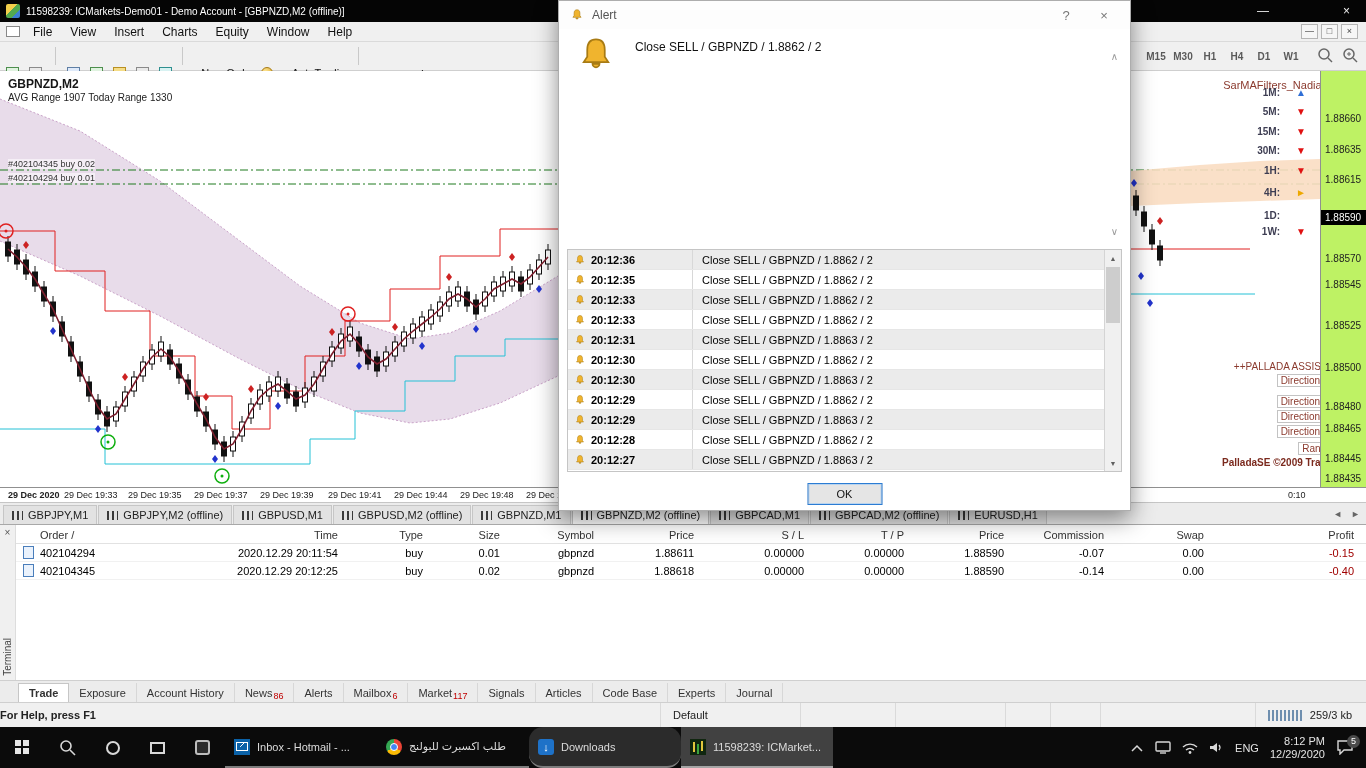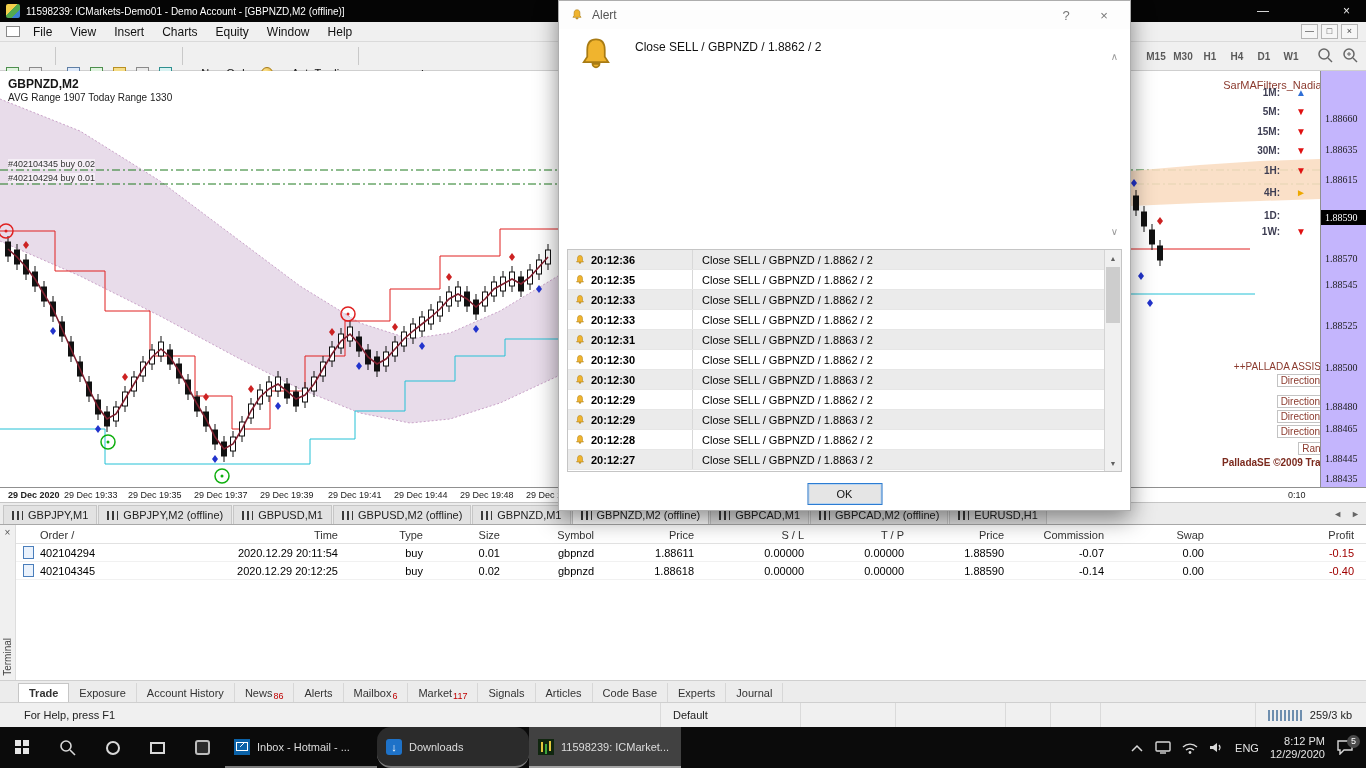--- a/index.html
+++ b/index.html
@@ -57,21 +57,21 @@
   .sig{position:absolute;display:flex;align-items:center;width:80px;height:13px;}
   .sig .lbl{width:42px;text-align:right;font-size:10px;font-weight:bold;color:#3d3d52;}
   .sig .arr{margin-left:16px;font-size:10px;line-height:10px;}
   .g-up::after{content:"▲";color:#2f6fd6;}
   .g-down::after{content:"▼";color:#e01010;}
   .g-rightarr::after{content:"►";color:#eda800;}
   .pallada{position:absolute;right:8px;top:288px;text-align:right;font-size:10px;color:#8b3a2e;}
   .pallada .row{margin-top:2px;}
   .pbox{display:inline-block;border:1px solid #c3c3c3;background:rgba(255,255,255,.7);padding:0 3px;}
   .credit{margin-top:5px;font-weight:bold;color:#7b2a1e;}
-  .axis{position:absolute;top:0;right:0;width:46px;height:416px;background:#c4b5fd;border-left:1px solid #909090;font-family:Liberation Serif, serif;}
+  .axis{position:absolute;top:0;right:0;width:46px;height:416px;background:#bef264;border-left:1px solid #909090;}
   .pl{position:absolute;left:4px;font-size:10px;color:#222;}
   .ptag{position:absolute;left:0;right:0;height:15px;background:#000;color:#fff;font-size:10px;line-height:15px;padding-left:4px;}
   .taxis{position:absolute;left:0;right:0;top:416px;height:15px;background:#fff;border-top:1px solid #909090;}
   .tl{position:absolute;top:2px;font-size:9px;color:#222;white-space:nowrap;}
   .tl.bold{font-weight:bold;}
 
   
   .ctabs{position:absolute;top:502px;left:0;right:0;height:22px;background:#ececec;border-top:1px solid #c6c6c6;
     display:flex;align-items:flex-end;padding:0 3px;}
   .ctab{display:flex;align-items:center;gap:5px;height:19px;padding:0 8px;margin-right:1px;
@@ -111,21 +111,21 @@
   .bal-profit{margin-left:auto;padding-right:12px;}
   .t-tabs{position:absolute;left:0;right:0;bottom:0;height:22px;background:#ececec;border-top:1px solid #cfcfcf;
     display:flex;align-items:flex-end;padding-left:18px;}
   .ttab{height:19px;display:flex;align-items:center;padding:0 10px;border-right:1px solid #d7d7d7;font-size:11px;color:#333;}
   .ttab.active{background:#fff;border:1px solid #c6c6c6;border-bottom:none;font-weight:bold;}
   .badge{color:#c00000;font-size:9px;margin-left:1px;position:relative;top:3px;}
 
   
   .status{position:absolute;top:702px;left:0;right:0;height:25px;background:#f0f0f0;border-top:1px solid #cfcfcf;
     display:flex;align-items:center;font-size:11px;color:#222;}
-  .s-help{flex:0 0 660px;padding-left:24px;}
+  .s-help{flex:0 0 660px;padding-left:0;font-weight:bold;}
   .s-cell{height:100%;display:flex;align-items:center;padding:0 12px;border-left:1px solid #dadada;}
   .s-traffic{margin-left:auto;gap:6px;border-left:1px solid #dadada;padding-right:14px;}
   .conn-icon{width:36px;height:11px;background:repeating-linear-gradient(90deg,#6f8faf 0 2px,transparent 2px 4px);}
 
   
   .taskbar{position:absolute;top:727px;left:0;right:0;height:41px;background:#0b0b0b;display:flex;align-items:stretch;color:#e4e4e4;}
   .tkbtn{width:45px;display:flex;align-items:center;justify-content:center;}
   .win-icon{width:15px;height:15px;position:relative;}
   .win-icon::before{content:"";position:absolute;width:6px;height:6px;background:#e6e6e6;left:0;top:0;
     box-shadow:8px 0 #e6e6e6,0 8px #e6e6e6,8px 8px #e6e6e6;}
@@ -710,20 +710,24 @@
     <span class="tkbtn">
         <span class="tv-icon"></span>
       </span>
     <span class="tkbtn">
         <span class="pin-icon"></span>
       </span>
     <span class="app">
         <span class="mail-icon"></span>
         <span>Inbox - Hotmail - ...</span>
       </span>
+    <span class="app">
+        <span class="chrome-icon"></span>
+        <span dir="auto">طلب اكسبرت للبولنج</span>
+      </span>
     <span class="app open2">
         <span class="dl-icon"></span>
         <span>Downloads</span>
       </span>
     <span class="app focused">
         <span class="mt4-icon"></span>
         <span>11598239: ICMarket...</span>
       </span>
     <span class="tray">
       <svg width="14" height="10">

